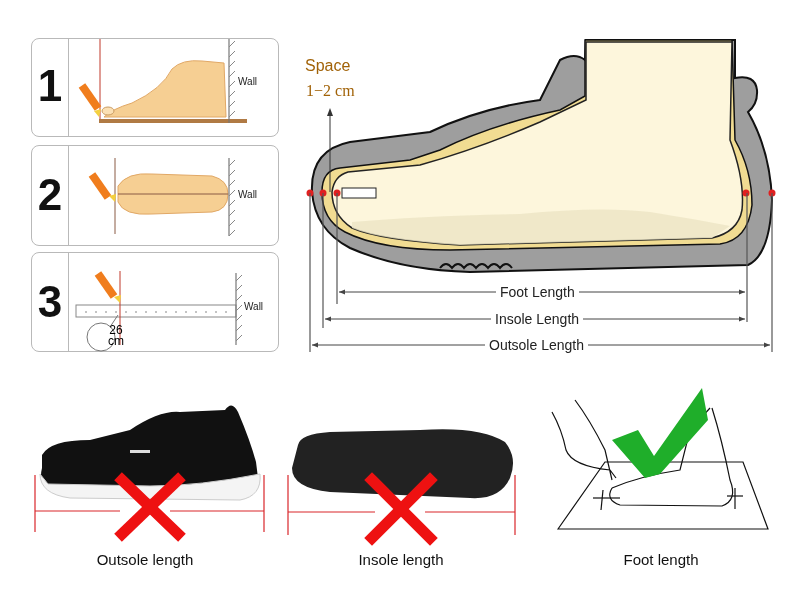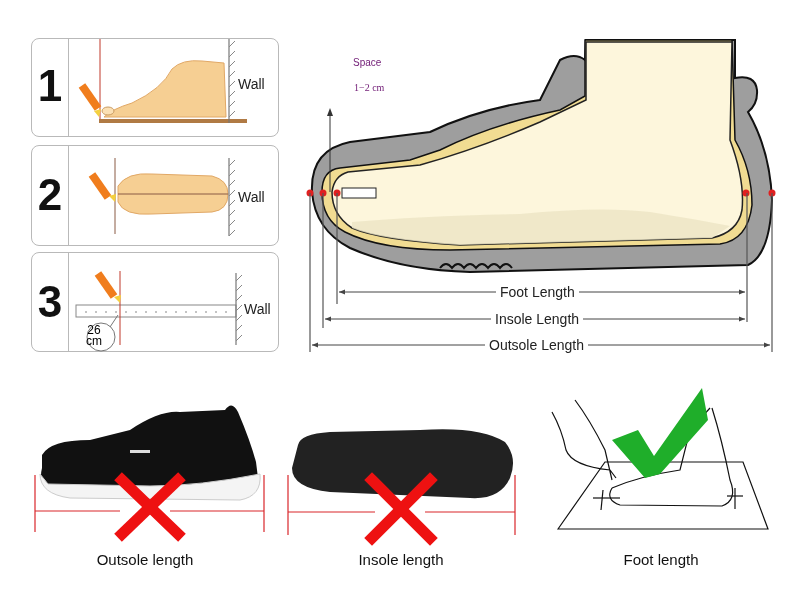--- a/index.html
+++ b/index.html
@@ -1,23 +1,23 @@
 <!DOCTYPE html>
 <html><head>
 <meta charset="utf-8">
 <style>
   html, body { margin:0; padding:0; background:#ffffff; }
   body { width:800px; height:605px; position:relative; overflow:hidden; font-family:"Liberation Sans", sans-serif; }
   .abs { position:absolute; }
   .step-card { position:absolute; left:31px; width:248px; border:1.5px solid #b9b9b9; border-radius:8px; background:#fff; box-sizing:border-box; }
   .step-num-cell { position:absolute; left:0; top:0; bottom:0; width:36px; border-right:1.5px solid #b9b9b9; }
   .step-num { position:absolute; left:0; width:36px; text-align:center; font-family:"Liberation Sans", sans-serif; font-weight:bold; font-size:44px; color:#111; }
-  .wall-label { position:absolute; font-size:14px; color:#222; }
+  .wall-label { position:absolute; font-size:10px; color:#222; }
   .dim-label { position:absolute; font-size:14px; color:#222; background:#fff; padding:0 4px; }
-  .space-label { position:absolute; font-size:10px; color:#701a75;margin-left:48px; }
+  .space-label { position:absolute; font-size:16px; color:#a16207; }
   .cap { position:absolute; font-size:15px; color:#111; text-align:center; }
   svg { position:absolute; left:0; top:0; }
 </style>
 </head>
 <body>
 
 <div class="step-card" style="top:38px;height:99px;">
   <div class="step-num-cell">
     <div class="step-num" style="top:22px;">1</div>
   </div>
@@ -106,21 +106,21 @@
         <line x1="204" y1="78" x2="210" y2="72"></line>
       <line x1="204" y1="88" x2="210" y2="82"></line>
     </g>
     <circle cx="69" cy="84" r="14" fill="#fff" stroke="#777"></circle>
     <line x1="78" y1="74" x2="86" y2="62" stroke="#777"></line>
     <g>
       <rect x="70" y="18" width="8" height="28" fill="#f07d1d" transform="rotate(-35 74 32)"></rect>
       <polygon points="88,50 82,44 89,42" fill="#f4d03f"></polygon>
     </g>
   </svg>
-  <div class="abs" style="left:52px;top:72px;font-size:12px;line-height:11px;text-align:center;width:20px;">
+  <div class="abs" style="left:74px;top:72px;font-size:12px;line-height:11px;text-align:center;width:20px;">
     <div>26</div>
     <div>cm</div>
   </div>
   <div class="wall-label" style="left:212px;top:48px;">Wall</div>
 </div>
 
 <svg width="800" height="605">
 
   <path d="M312 192 Q310 150 350 142 L430 132 Q480 108 540 100 L560 60 Q575 52 585 60 L586 40 L735 40 L735 78 Q755 74 757 90 Q758 104 748 112 Q770 150 772 200 Q770 255 748 265 L470 272 Q400 270 350 248 Q315 230 312 192 Z" fill="#9e9e9e" stroke="#111" stroke-width="2"></path>
 

